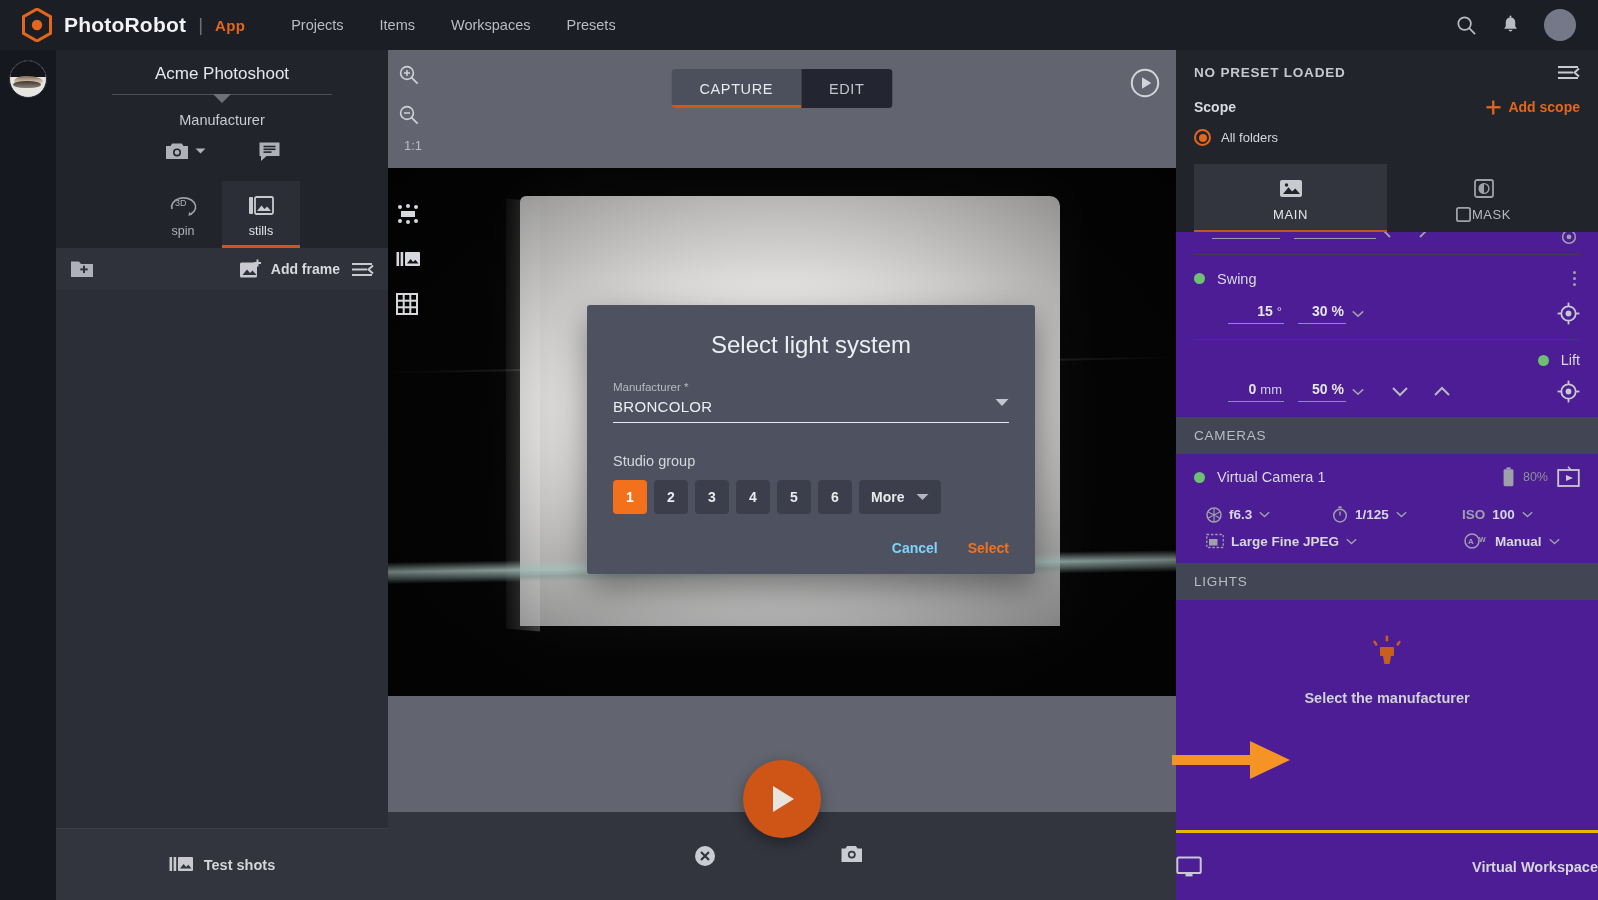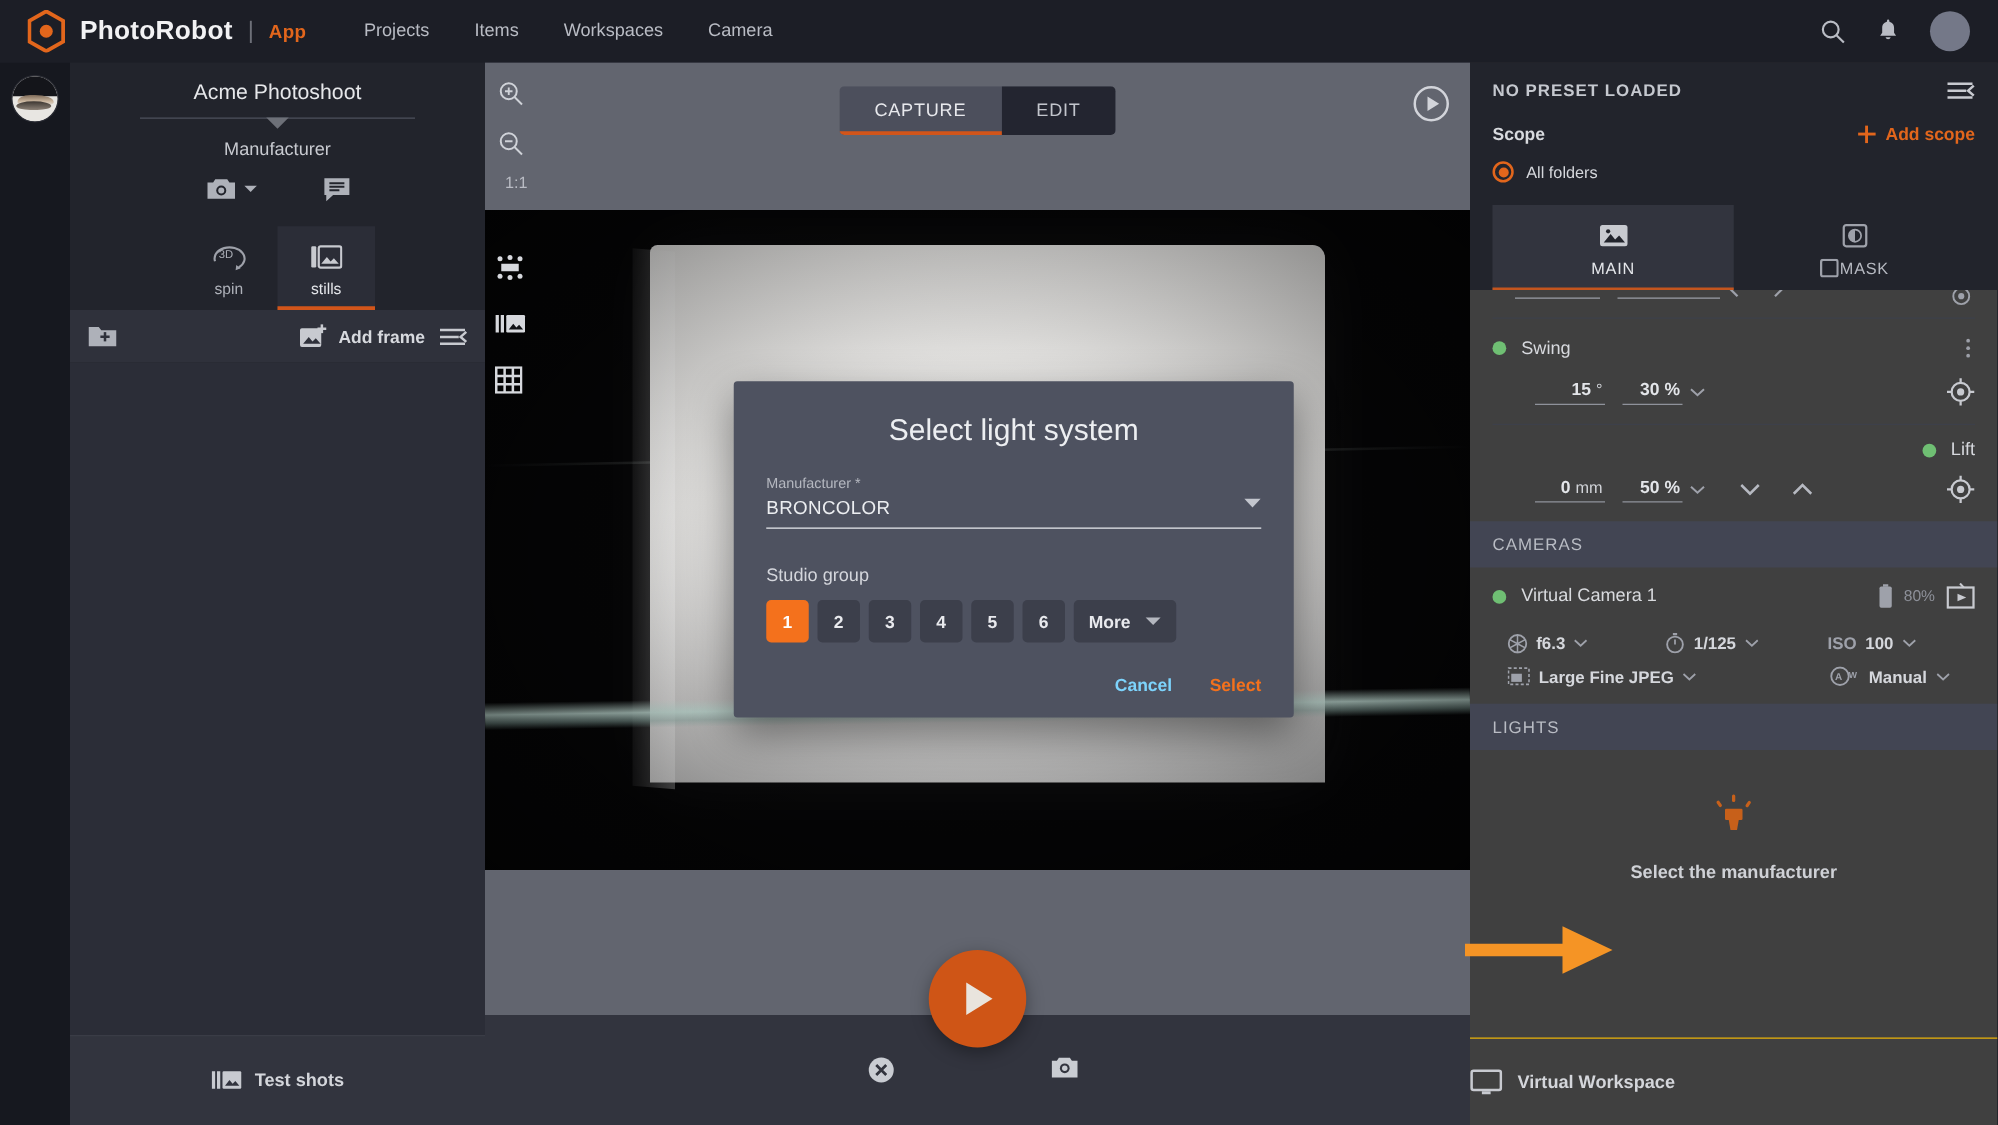--- a/index.html
+++ b/index.html
@@ -131,21 +131,21 @@
     position: absolute; left: 50%; top: -52px; transform: translateX(-50%);
     width: 78px; height: 78px; border-radius: 50%; background: #cf5516;
     display: flex; align-items: center; justify-content: center; cursor: pointer;
     box-shadow: 0 4px 14px rgba(0,0,0,.35);
   }
   .bb-x { position: absolute; left: 50%; margin-left: -88px; top: 33px; cursor: pointer; }
   .bb-cam { position: absolute; left: 50%; margin-left: 58px; top: 31px; cursor: pointer; }
 
   
   .rightpanel {
-    width: 422px; flex: 0 0 422px; background: #404040; position: relative;
+    width: 422px; flex: 0 0 422px; background: #4c1d95; position: relative;
     display: flex; flex-direction: column; min-height: 0;
   }
   .rp-top { background: #22242c; padding: 14px 18px 0; flex: 0 0 auto; position: relative; z-index: 5; }
   .rp-preset { display: flex; align-items: center; }
   .rp-preset-lbl { color: #c5c8cf; font-size: 13.5px; font-weight: bold; letter-spacing: .8px; }
   .rp-collapse { margin-left: auto; cursor: pointer; }
   .rp-scope { display: flex; align-items: center; margin-top: 18px; }
   .rp-scope-lbl { color: #d8dade; font-size: 14px; font-weight: bold; }
   .rp-addscope { margin-left: auto; display: flex; align-items: center; gap: 7px; color: #e2661c; font-size: 14px; font-weight: bold; cursor: pointer; }
   .rp-folders { display: flex; align-items: center; gap: 10px; margin-top: 14px; cursor: pointer; }
@@ -187,22 +187,22 @@
   .cam-params { padding: 8px 18px 14px 30px; }
   .cam-line { display: flex; align-items: center; margin-top: 10px; }
   .param { display: flex; align-items: center; gap: 7px; color: #d5d7dc; font-size: 13.5px; font-weight: bold; cursor: pointer; }
   .param .lbl-muted { color: #9ea1aa; font-weight: bold; }
   .p1 { width: 126px; } .p2 { width: 130px; }
   .pj { width: 200px; }
 
   .lights-empty { padding: 34px 0 30px; text-align: center; }
   .lights-empty .txt { color: #cfd1d6; font-size: 14.5px; font-weight: bold; margin-top: 16px; }
   .rp-footer {
-    flex: 0 0 70px; border-top: 1px solid #eab308; display: flex;
-    align-items: center; justify-content: flex-start; gap: 12px; cursor: pointer;
+    flex: 0 0 70px; border-top: 3px solid #eab308; display: flex;
+    align-items: center; justify-content: space-between; gap: 12px; cursor: pointer;
   }
   .rp-footer span { color: #d4d6db; font-size: 14.5px; font-weight: bold; }
 
   
   .arrow-anno { position: absolute; left: 1172px; top: 736px; z-index: 60; pointer-events: none; }
 
   
   .modal-layer { position: absolute; inset: 0; z-index: 80; pointer-events: none; }
   .modal {
     position: absolute; left: 587px; top: 305px; width: 448px;
@@ -248,21 +248,21 @@
       </svg>
     </div>
     <div class="brand">PhotoRobot</div>
     <div class="brand-sep">|</div>
     <div class="brand-app">App</div>
 
     <div class="topnav">
       <a href="#">Projects</a>
       <a href="#">Items</a>
       <a href="#">Workspaces</a>
-      <a href="#">Camera</a>
+      <a href="#">Presets</a>
     </div>
 
     <div class="topbar-right">
       <span>
         <svg width="21" height="21" viewBox="0 0 22 22">
             <circle cx="9" cy="9" r="6.6" fill="none" stroke="#b9bcc4" stroke-width="1.8"></circle>
             <line x1="13.8" y1="13.8" x2="20" y2="20" stroke="#b9bcc4" stroke-width="1.8"></line>
           </svg>
       </span>
       <span>

